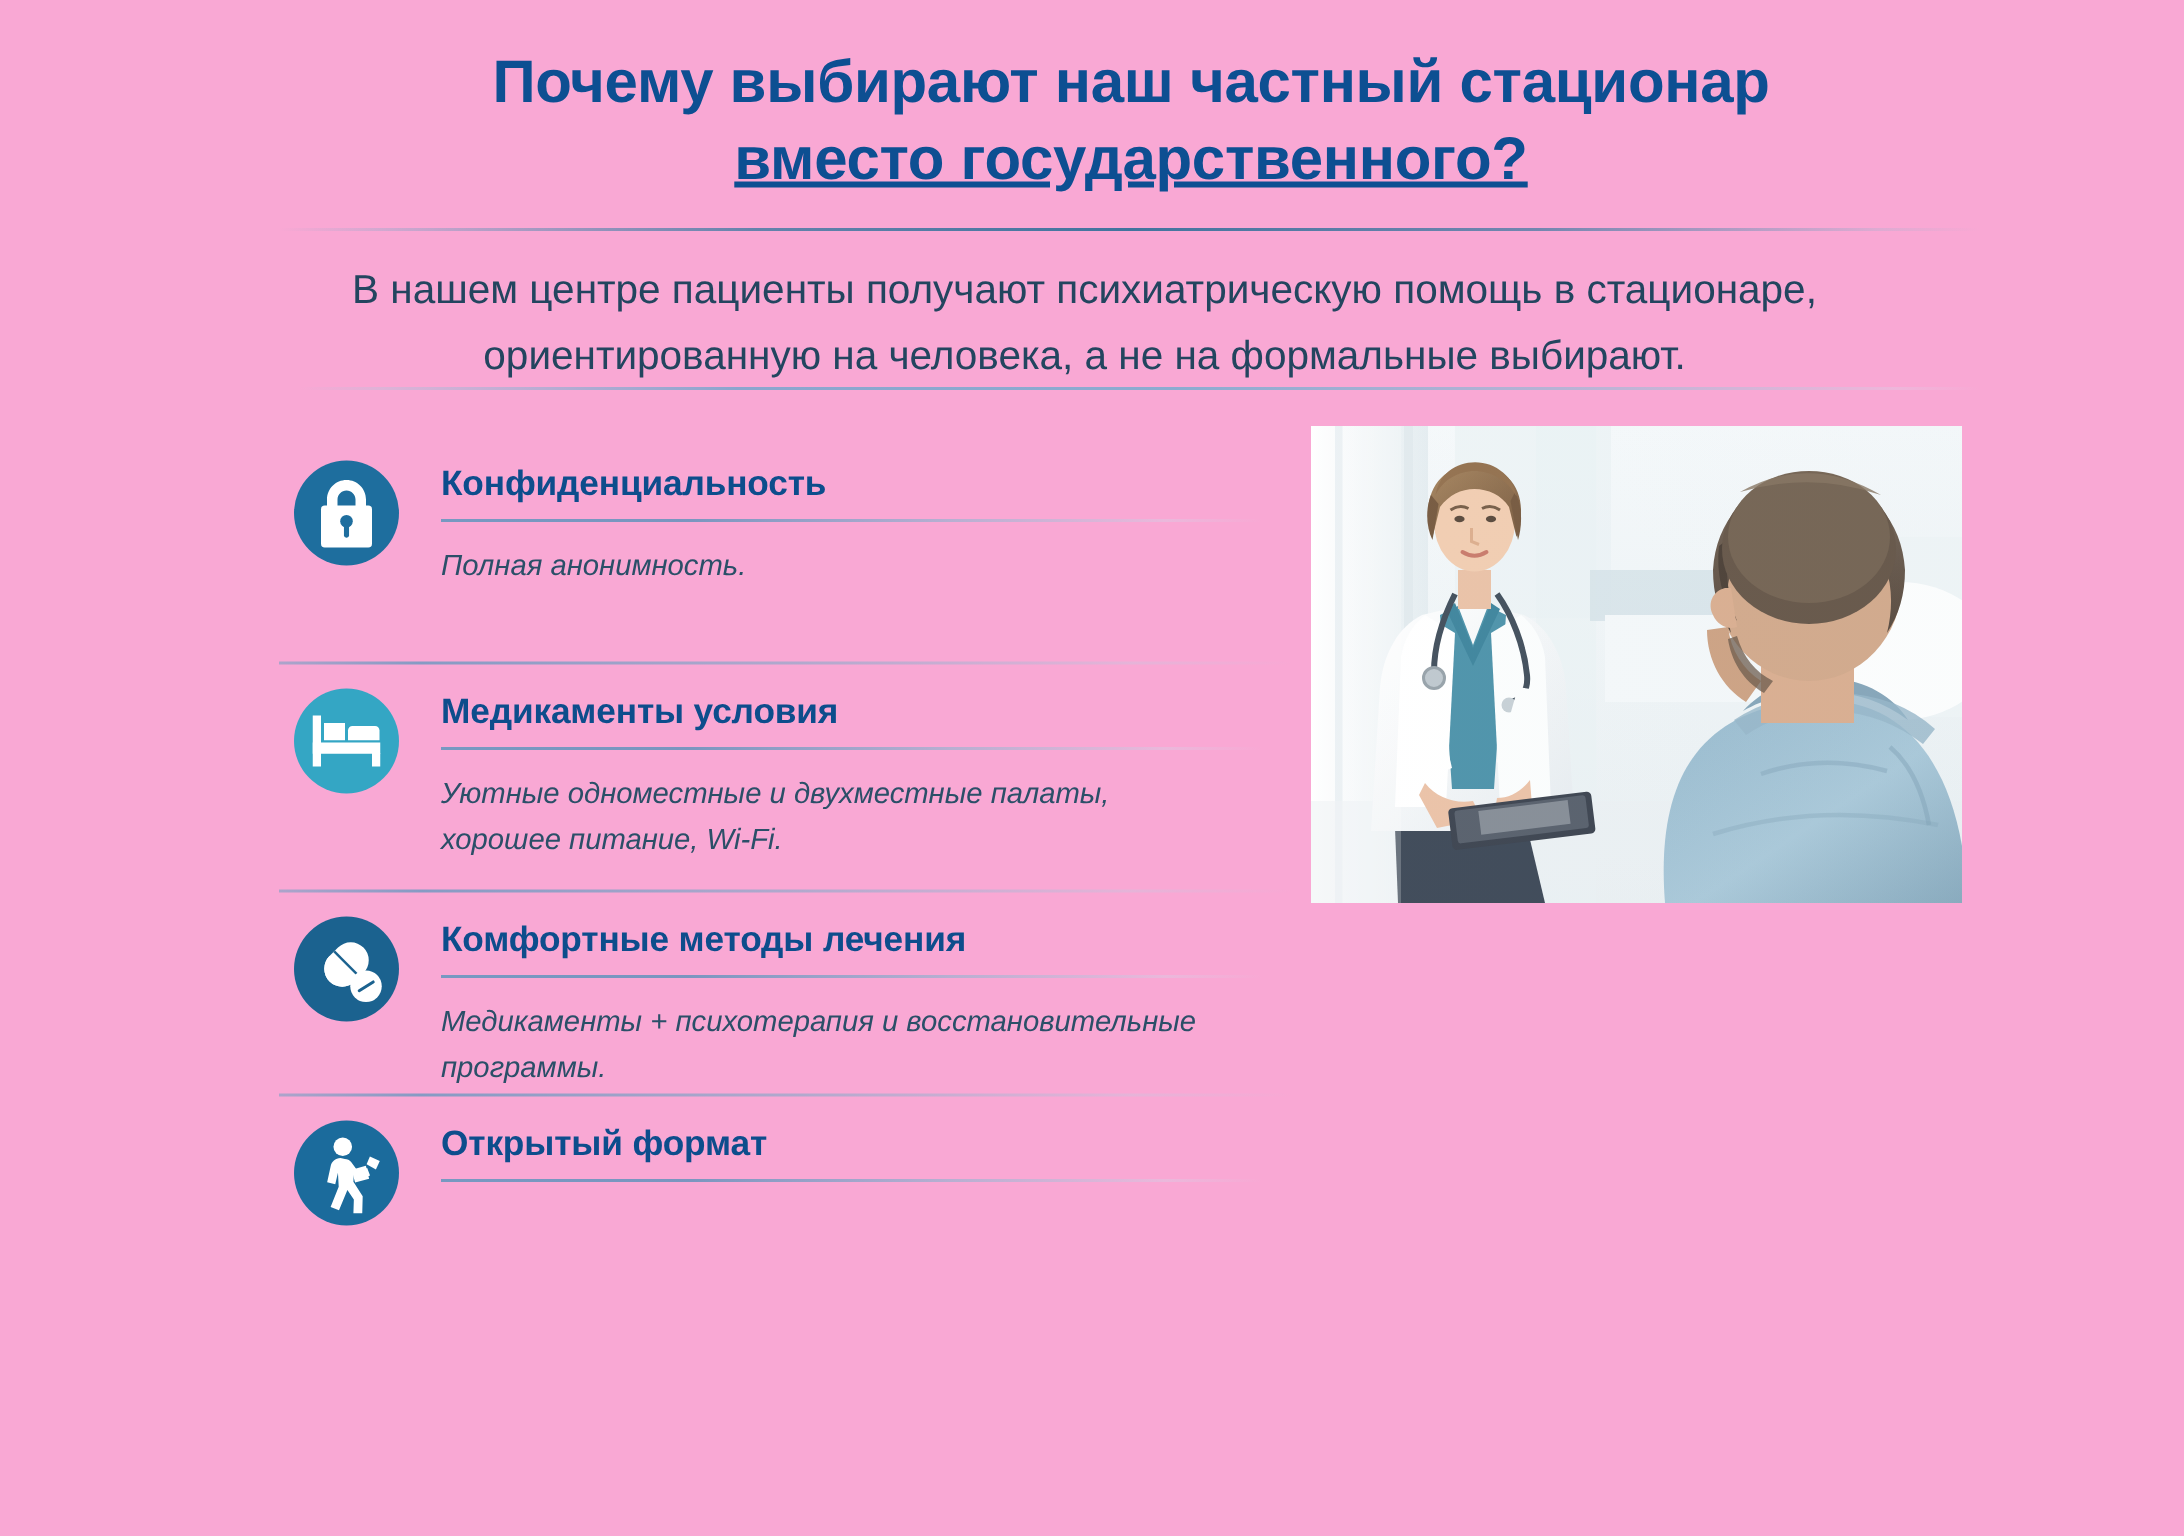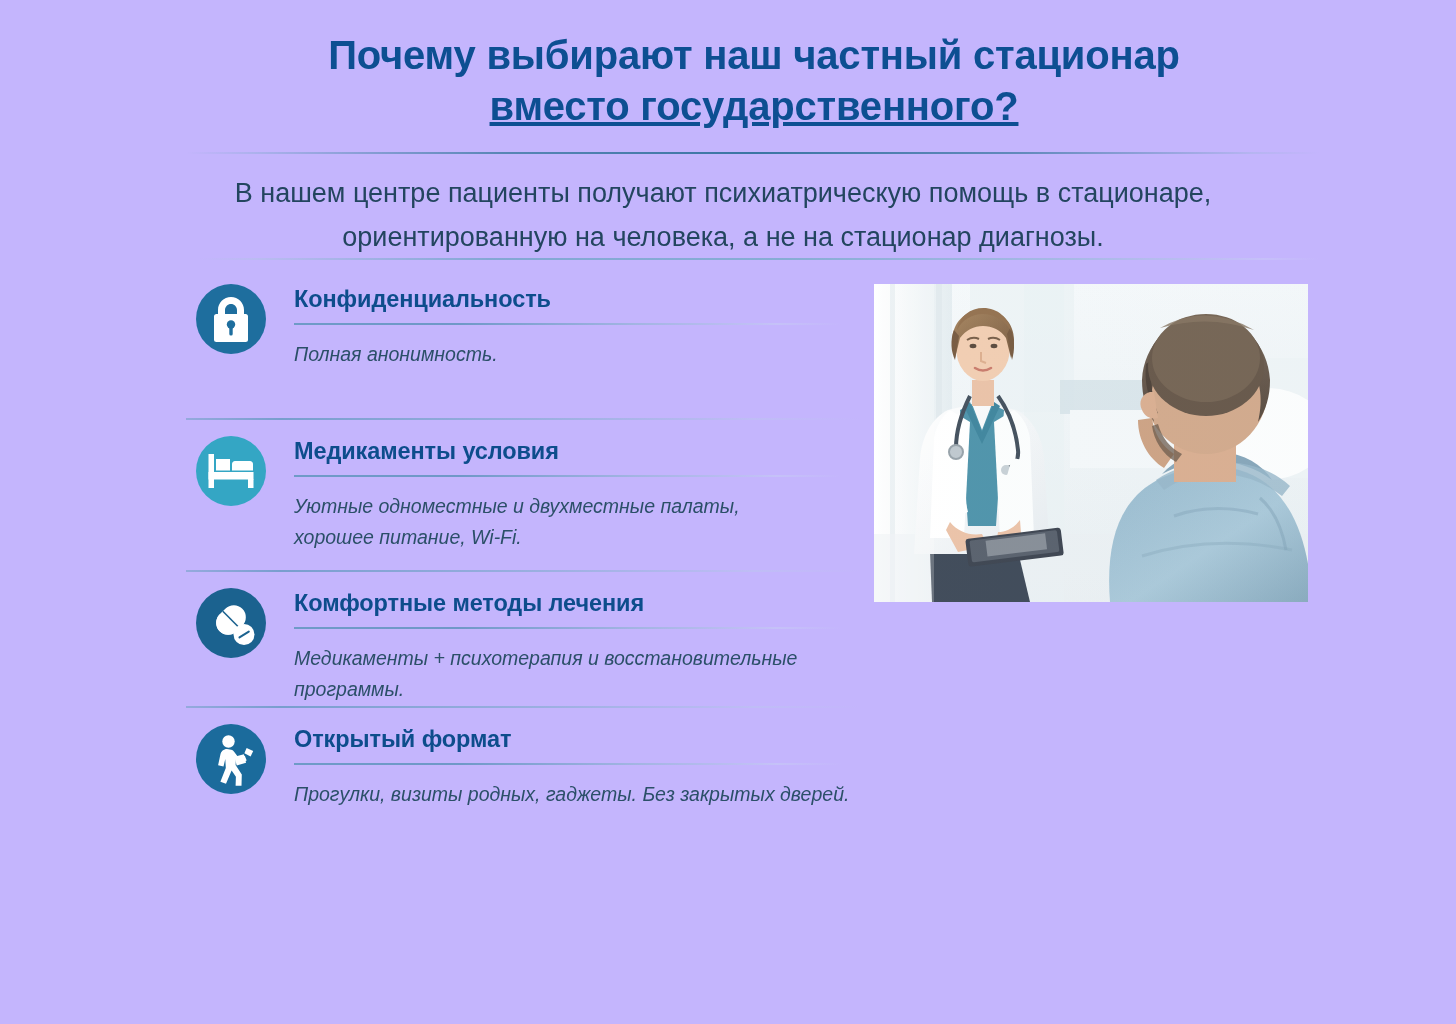--- a/index.html
+++ b/index.html
@@ -8,21 +8,21 @@
   body{
     background:#ffffff;
     font-family:"Liberation Sans","DejaVu Sans",sans-serif;
     color:#2c4a62;
     overflow:hidden;
   }
   .slide{
     position:relative;
     width:1456px;
     height:1024px;
-    background:#c4b5fd;
+    background:#f9a8d4;
   }
 
   
   .title-zone{
     position:absolute;
     left:188px; top:30px; width:1132px;
   }
   .title{
     font-size:40px;
     font-weight:bold;
@@ -66,21 +66,21 @@
     text-align:center;
     font-size:27px;
     line-height:1.62;
     color:#23455f;
   }
   .subtitle .s2{display:block;}
 
   
   .features{
     position:absolute;
-    left:186px; top:268px; width:680px;
+    left:186px; top:291px; width:680px;
   }
   .feature{
     position:relative;
     padding:0 0 0 0;
   }
   .feature + .feature{}
   .feat-sep{
     height:2px;
     width:676px;
     background:linear-gradient(to right,
@@ -149,21 +149,21 @@
     <div class="title">
       <span>Почему выбирают наш частный стационар</span>
       <span class="l2">вместо государственного?</span>
     </div>
   </div>
 
   <div class="hr-top"></div>
 
   <div class="subtitle">
     <span>В нашем центре пациенты получают психиатрическую помощь в стационаре,</span>
-    <span class="s2">ориентированную на человека, а не на стационар диагнозы.</span>
+    <span class="s2">ориентированную на человека, а не на формальные выбирают.</span>
   </div>
 
   <div class="hr-sub"></div>
 
   <div class="features">
 
     <div class="feature">
       <div class="feat-inner">
         <span class="icon-wrap">
           <svg viewBox="0 0 74 74" xmlns="http://www.w3.org/2000/svg">
@@ -234,23 +234,20 @@
           <svg viewBox="0 0 74 74" xmlns="http://www.w3.org/2000/svg">
             <circle cx="37" cy="37" r="35" fill="#1b6b9c"></circle>
             <circle cx="34.5" cy="19.5" r="6.2" fill="#ffffff"></circle>
             <path d="M33 27c-3.4 0-6 2.4-6.6 5.6l-2.3 10.6 5.4 1.3 1.8-7.6 0.5 9.2-5.4 13.6 5.6 2.1 5.6-13.4 4.3 6.3-0.3 9.1h5.9l0.3-11.3-6.2-9.6 0.4-8.1 4.1 6.2 6.6-2.4-1.9-4.9-6.2 2.1-4.5-6.1c-1-1.4-2.6-2.1-4.2-2.1z" fill="#ffffff"></path>
             <path d="M50.4 31.2l6.2 3.4 2.6-5.6-6.6-3z" fill="#ffffff"></path>
             <path d="M51.5 30.8l9.4-2.6 2.2 8.6-9.4 2.6z" fill="#ffffff" transform="translate(-11 4)"></path>
           </svg>
         </span>
         <div class="feat-head">Открытый формат</div>
         <div class="head-rule"></div>
-        <div class="feat-body">
-          <span>Прогулки, визиты родных, гаджеты. Без закрытых дверей.</span>
-        </div>
       </div>
     </div>
 
   </div>
 
   <div class="photo">
     <svg viewBox="0 0 434 318" xmlns="http://www.w3.org/2000/svg" role="img">
       <defs>
         <linearGradient id="bgwall" x1="0" y1="0" x2="0" y2="1">
           <stop offset="0" stop-color="#f4f8fa"></stop>

